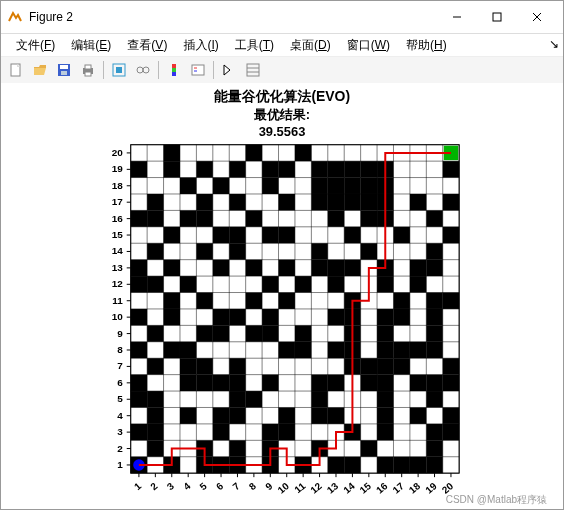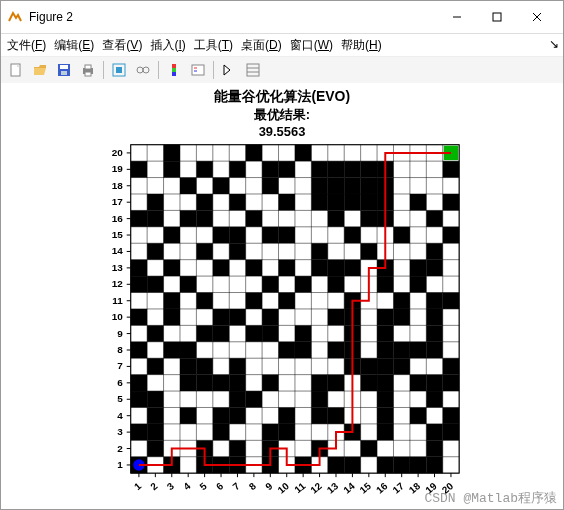--- a/index.html
+++ b/index.html
@@ -2,32 +2,32 @@
 <html><head>
 <meta charset="utf-8">
 <style>
   * { box-sizing: border-box; }
   body { margin: 0; font-family: "Microsoft YaHei", Arial, sans-serif; font-size: 12px; background: #fff; }
   .window { width: 564px; height: 510px; border: 1px solid #999; background: #fff; position: relative; }
   .titlebar { height: 30px; display: flex; align-items: center; padding: 16px 6px; border-bottom: 1px solid #ddd; }
   .titlebar .icon { width: 16px; height: 16px; margin-right: 6px; }
   .titlebar .title { flex: 1; }
   .winbtn { width: 40px; height: 28px; display: flex; align-items: center; justify-content: center; }
-  .menubar { height: 22px; display: flex; align-items: center; padding: 0 6px; gap: 8px; font-size: 12px; position:relative;}
+  .menubar { height: 22px; display: flex; align-items: center; padding: 0 15px; gap: 16px; font-size: 12px; position:relative;}
   .menubar .item span.u { text-decoration: underline; }
   .menubar .drop { position:absolute; right:4px; top:3px;}
   .toolbar { height: 28px; display: flex; align-items: center; padding: 0 4px; gap: 2px; background: #f5f5f5; border-top: 1px solid #eee; border-bottom: 1px solid #ccc; }
   .tb { width: 22px; height: 22px; display: flex; align-items: center; justify-content: center; border: 1px solid transparent; }
   .sep { width: 1px; height: 18px; background: #bbb; margin: 0 2px; }
   .figure-area { position: absolute; top: 82px; left: 0; right: 0; bottom: 0; background: #fff; font-weight: bold; }
   svg.fig { width: 100%; height: 100%; }
   .axis-label { font-size: 10px; fill: #000; font-family: Arial; }
   .chart-title { font-size: 14px; fill: #000; text-anchor: middle; }
   .chart-sub { font-size: 13px; fill: #000; text-anchor: middle; }
-  .watermark { position: absolute; right: 6px; bottom: 2px; font-size: 13px; color: rgba(120,120,120,0.75); font-family: Liberation Mono, monospace; }
+  .watermark { position: absolute; right: 16px; bottom: 2px; font-size: 10px; color: rgba(120,120,120,0.75); }
 </style>
 </head>
 <body>
 
 <div class="window">
 
   <div class="titlebar">
     <span class="icon">
       <svg viewBox="0 0 16 16">
           <path d="M2 12 L6 4 L9 9 L11 6 L14 12" stroke="#d97b00" stroke-width="2" fill="none"></path>

